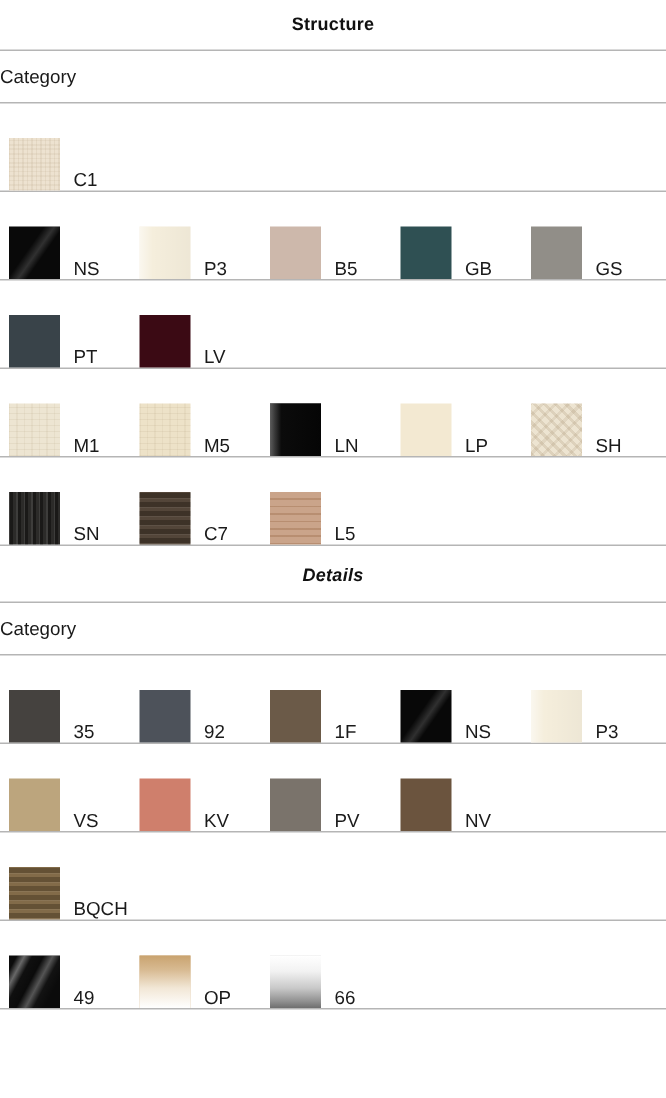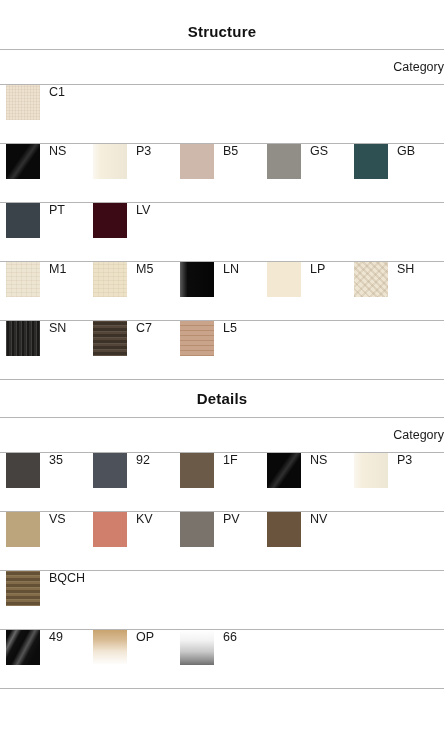--- a/index.html
+++ b/index.html
@@ -15,59 +15,60 @@
     color: #1a1a1a;
     overflow: hidden;
   }
   .sheet {
     width: 444px;
     box-sizing: border-box;
   }
   
   .section-title {
     text-align: center;
-    font-size: 15px;
+    font-size: 12px;
     font-weight: bold;
     letter-spacing: 0.2px;
     color: #111111;
-    padding: 24px 0 9px 0;
+    padding: 8px 0 9px 0;
     line-height: 16px;
   }
   .section-title.details {
     padding-top: 11px;
     padding-bottom: 10px;
+    font-style: italic;
   }
   
   .col-header {
-    text-align: right;
+    text-align: left;
     font-size: 12.5px;
     font-weight: normal;
     color: #1a1a1a;
-    padding: 10px 0 10px 0;
+    padding: 10px 16px 10px 0;
     line-height: 14px;
     border-top: 1px solid #b5b5b5;
     border-bottom: 1px solid #b5b5b5;
   }
   
   .swatch-row {
     display: flex;
     align-items: center;
     height: 59px;
     box-sizing: border-box;
     border-bottom: 1px solid #b5b5b5;
     padding: 0 0 0 0;
   }
   .swatch-row.last-in-section {
     border-bottom: 1px solid #b5b5b5;
   }
   .swatch-cell {
     width: 87px;
     flex: 0 0 87px;
     display: flex;
-    align-items: flex-start;
+    align-items: flex-end;
     height: 100%;
   }
   .swatch-cell.empty {
     visibility: hidden;
   }
   .chip {
     width: 34px;
     height: 35px;
     flex: 0 0 34px;
     margin-left: 6px;
@@ -175,26 +176,26 @@
       </div>
       <div class="swatch-cell">
         <span class="chip tx-p3-gloss" style="background-color: rgb(245, 238, 220);"></span>
         <span class="chip-label">P3</span>
       </div>
       <div class="swatch-cell">
         <span class="chip" style="background-color: rgb(205, 184, 171);"></span>
         <span class="chip-label">B5</span>
       </div>
       <div class="swatch-cell">
+        <span class="chip" style="background-color: rgb(47, 80, 83);"></span>
+        <span class="chip-label">GB</span>
+      </div>
+      <div class="swatch-cell">
         <span class="chip" style="background-color: rgb(145, 142, 136);"></span>
         <span class="chip-label">GS</span>
-      </div>
-      <div class="swatch-cell">
-        <span class="chip" style="background-color: rgb(47, 80, 83);"></span>
-        <span class="chip-label">GB</span>
       </div>
     </div>
 
     <div class="swatch-row">
       <div class="swatch-cell">
         <span class="chip" style="background-color: rgb(57, 67, 73);"></span>
         <span class="chip-label">PT</span>
       </div>
       <div class="swatch-cell">
         <span class="chip" style="background-color: rgb(59, 10, 20);"></span>

